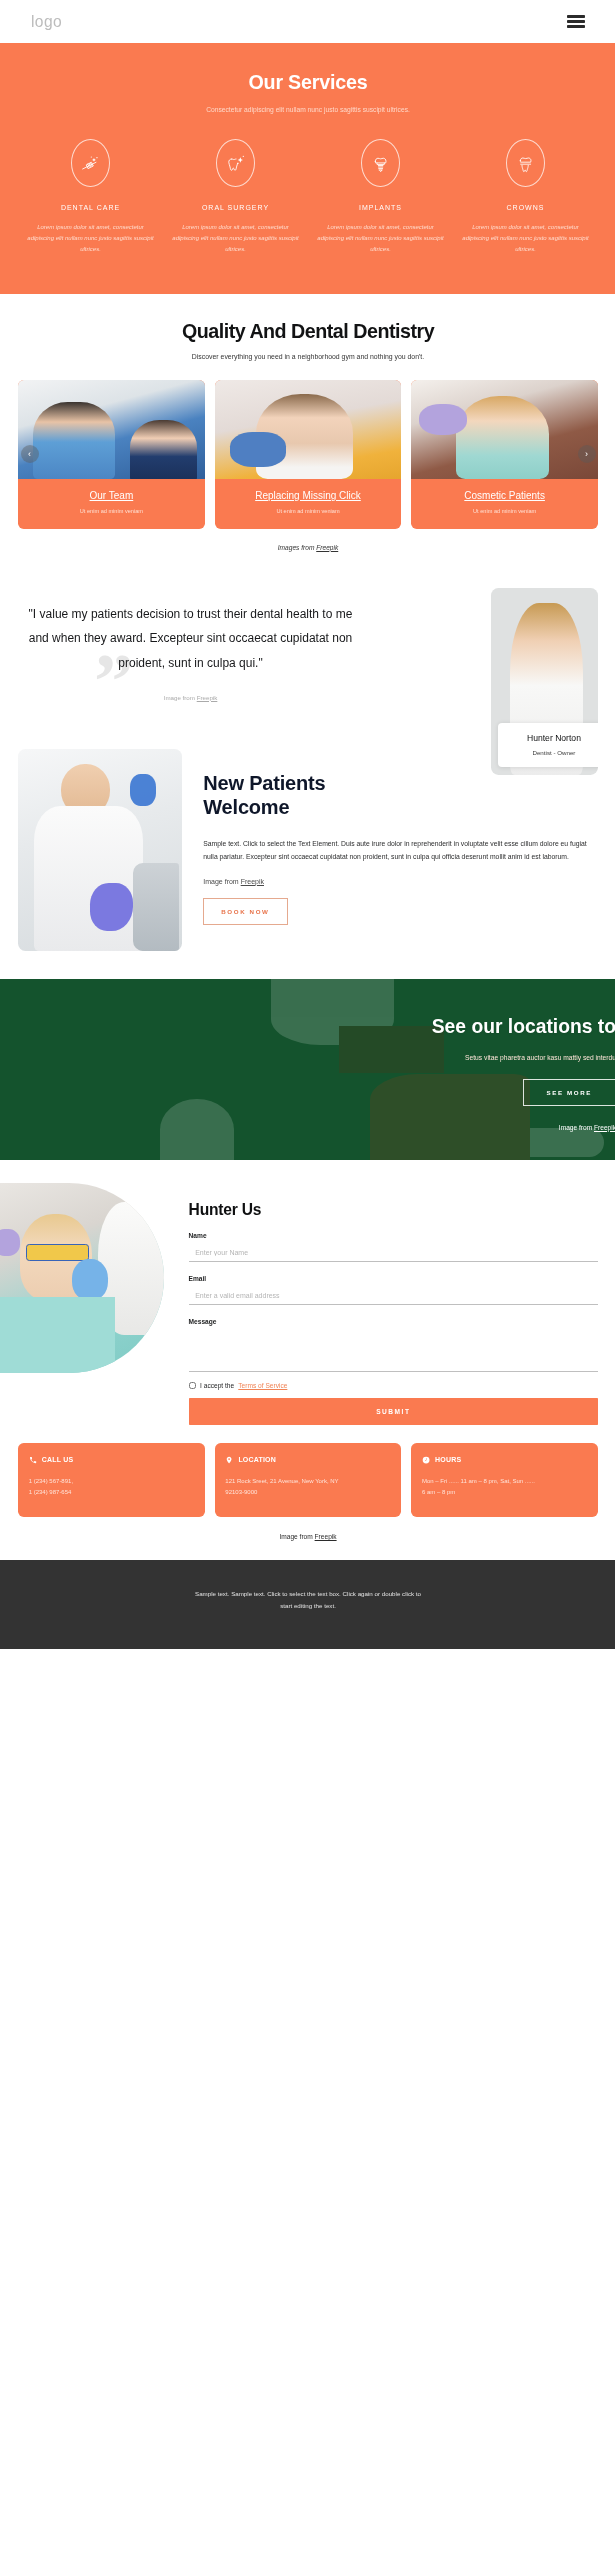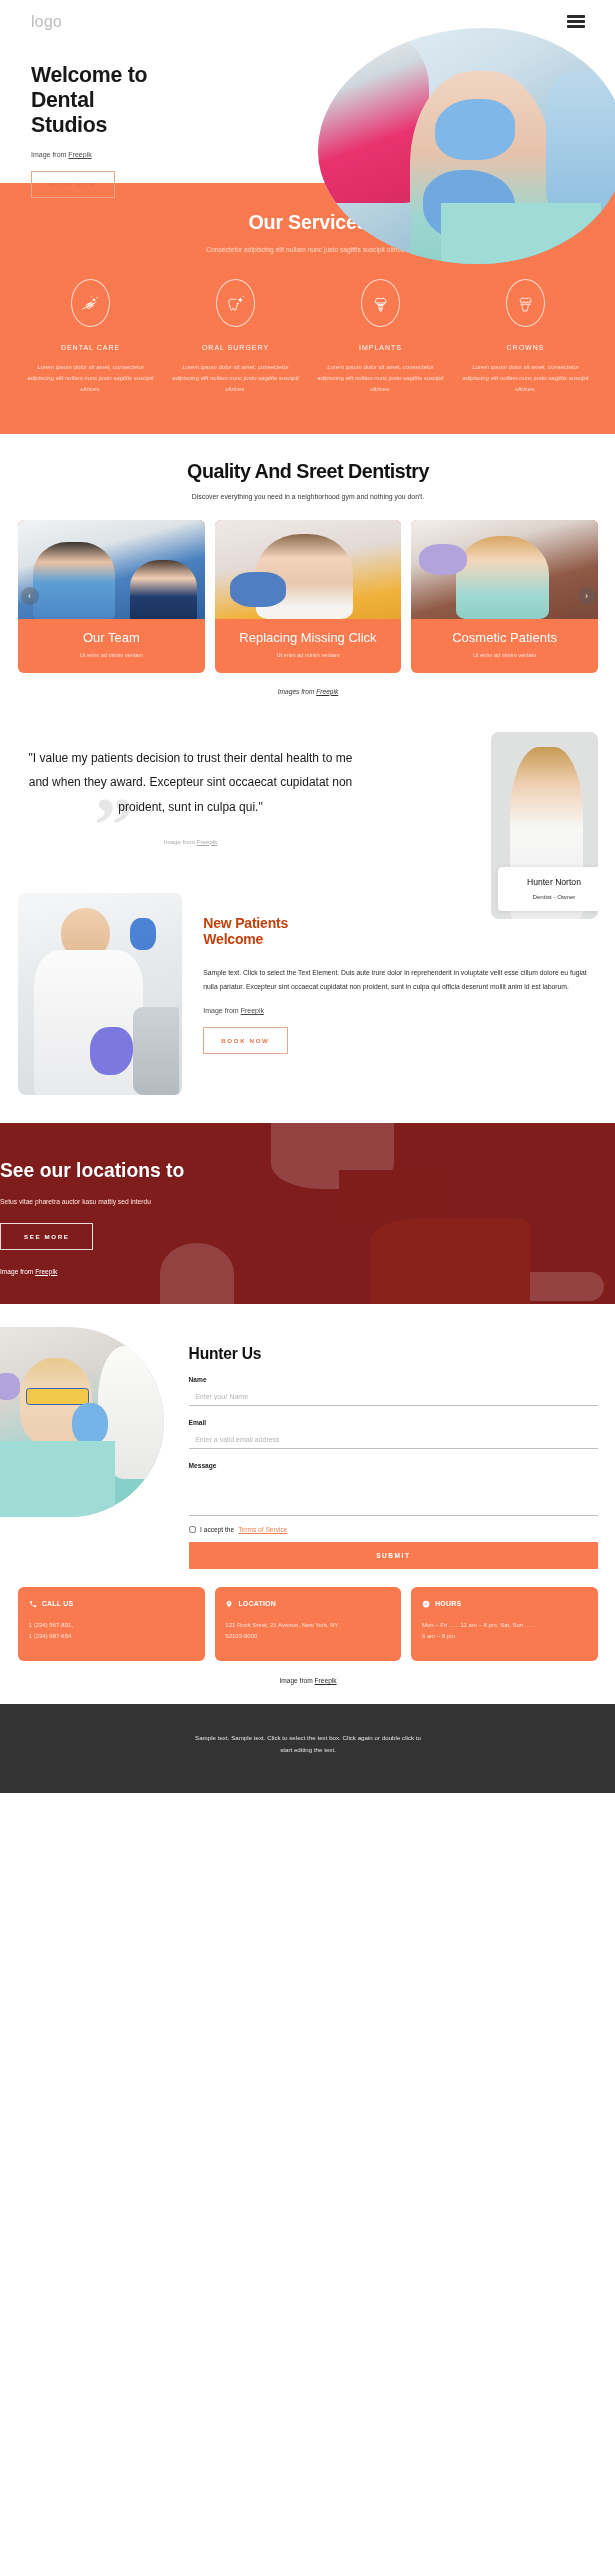--- a/index.html
+++ b/index.html
@@ -93,21 +93,21 @@
   .c2:after { content:""; position:absolute; left:22%; top:14%; width:52%; height:86%;
     background:linear-gradient(180deg,#8a6a4c 0%,#f2d3bb 28%,#e8c8ae 58%,#f5f4f2 86%); border-radius:46% 46% 12% 12%; }
   .c2:before { content:""; position:absolute; left:8%; top:52%; width:30%; height:36%;
     background:#4f7fc2; border-radius:40%; z-index:3; }
   .c3 { background:linear-gradient(165deg,#f4f0ec 0%,#dcd2cc 30%,#8f5a46 64%,#7a4838 100%); }
   .c3:after { content:""; position:absolute; left:24%; top:16%; width:50%; height:84%;
     background:linear-gradient(180deg,#d8a864 0%,#f3d7bd 30%,#9fd8d2 72%,#8dcfc8 100%); border-radius:46% 46% 10% 10%; }
   .c3:before { content:""; position:absolute; left:4%; top:24%; width:26%; height:32%;
     background:#b3a3dd; border-radius:44%; z-index:3; }
   .card-body { padding:10.7px 4.9px 14.8px; text-align:center; }
-  .card-title { color:#fff; font-size:13px; }
+  .card-title { color:#fff; font-size:10px;text-decoration:underline; }
   .card-sub { color:#ffe0d3; font-size:5.6px; margin-top:7.4px; }
   .carousel-arrow {
     position:absolute; top:50%; transform:translateY(-50%); width:18px; height:18px;
     background:rgba(90,90,90,.42); color:#fff; border-radius:50%;
     display:flex; align-items:center; justify-content:center; font-size:9px; cursor:pointer; z-index:5;
   }
   .arrow-prev { left:20.5px; }
   .arrow-next { right:20.5px; }
   .credit-center { text-align:center; font-size:6.6px; color:#333; margin-top:14.8px; font-style:italic; }
   .credit-center a { color:#333; }
@@ -148,25 +148,25 @@
     background:linear-gradient(180deg,#f0cfb0,#e2b993); border-radius:48%; }
   .newpat-img .np-body { position:absolute; left:10%; top:28%; width:66%; height:72%;
     background:linear-gradient(180deg,#fbfbfb,#e9eaec); border-radius:24% 24% 4% 4%; }
   .newpat-img .np-glove { position:absolute; left:44%; top:66%; width:26%; height:24%;
     background:#7b79e0; border-radius:44% 40% 50% 40%; }
   .newpat-img .np-chair { position:absolute; right:2%; top:56%; width:28%; height:44%;
     background:linear-gradient(180deg,#cdd2d6,#b3bbc1); border-radius:9.9px 3.3px 3.3px 9.9px; }
   .newpat-img .np-blue { position:absolute; right:16%; top:12%; width:16%; height:16%;
     background:#2f6fd0; border-radius:40%; opacity:.85; }
   .newpat-text { flex:1; padding-top:21.3px; }
-  .newpat-title { font-size:14px; font-weight:700; line-height:1.2; color:#c2410c; letter-spacing:-0.2px; }
+  .newpat-title { font-size:20px; font-weight:700; line-height:1.2; color:#0f172a; letter-spacing:-0.2px; }
   .newpat-body { font-size:6.8px; line-height:2.0; color:#2c2d2e; margin-top:18px; }
 
   
-  .tour { background:#7f1d1d; padding:34px 0 29.6px; text-align:left; position:relative; overflow:hidden; }
+  .tour { background:#14532d; padding:34px 0 29.6px; text-align:right; position:relative; overflow:hidden; }
   .tour-bg { position:absolute; inset:0; opacity:.16; }
   .tour-bg .tb1 { position:absolute; left:44%; top:0; width:20%; height:36%; background:#ffffff; border-radius:0 0 40% 40%; }
   .tour-bg .tb2 { position:absolute; left:55%; top:26%; width:17%; height:26%; background:#7a1f05; }
   .tour-bg .tb3 { position:absolute; left:26%; bottom:0; width:12%; height:34%; background:#fff; border-radius:50% 50% 0 0; }
   .tour-bg .tb4 { position:absolute; right:2%; bottom:2%; width:26%; height:16%; background:#fff; border-radius:24.6px; }
   .tour-bg .tb5 { position:absolute; left:60%; bottom:0; width:26%; height:48%; background:#b33a10; border-radius:30% 10% 0 0; }
   .tour-title { position:relative; color:#fff; font-size:19.3px; font-weight:700; line-height:1.42; text-shadow:0 0.8px 2.5px rgba(0,0,0,.10); }
   .tour-sub { position:relative; color:#ffe6da; font-size:6.7px; margin-top:13px; }
   .tour-btn {
     position:relative; display:inline-block; margin-top:18px; border:0.8px solid rgba(255,255,255,.85);
@@ -233,39 +233,20 @@
 
   <div class="header">
     <div class="logo">logo</div>
     <div class="burger">
       <span></span>
       <span></span>
       <span></span>
     </div>
   </div>
 
-  <div class="hero">
-    <div class="hero-img">
-      <div class="ph-nurse"></div>
-      <div class="ph-person"></div>
-      <div class="ph-arm"></div>
-      <div class="ph-glove1"></div>
-      <div class="ph-glove2"></div>
-      <div class="ph-bib"></div>
-    </div>
-    <div class="hero-text">
-      <div class="hero-title">
-        <div>Welcome to</div>
-        <div>Dental</div>
-        <div>Studios</div>
-      </div>
-      <div class="img-credit"><span>Image from </span><a href="#">Freepik</a></div>
-      <div class="btn-outline">BOOK NOW</div>
-    </div>
-  </div>
 
   <div class="services">
     <div class="services-title">Our Services</div>
     <div class="services-sub">Consectetur adipiscing elit nullam nunc justo sagittis suscipit ultrices.</div>
     <div class="svc-grid">
 
       <div class="svc">
         <div class="svc-icon">
           <svg viewBox="0 0 32 32" fill="none" stroke="#fff" stroke-width="1.3" stroke-linecap="round">
             <path d="M4 24 L10 21 L24 14"></path>
@@ -316,21 +297,21 @@
           </svg>
         </div>
         <div class="svc-name">CROWNS</div>
         <div class="svc-desc">Lorem ipsum dolor sit amet, consectetur adipiscing elit nullam nunc justo sagittis suscipit ultrices.</div>
       </div>
 
     </div>
   </div>
 
   <div class="quality">
-    <div class="quality-title">Quality And Sreet Dentistry</div>
+    <div class="quality-title">Quality And Dental Dentistry</div>
     <div class="quality-sub">Discover everything you need in a neighborhood gym and nothing you don't.</div>
     <div class="cards">
       <div class="carousel-arrow arrow-prev">‹</div>
       <div class="carousel-arrow arrow-next">›</div>
 
       <div class="card">
         <div class="card-img c1"></div>
         <div class="card-body">
           <div class="card-title">Our Team</div>
           <div class="card-sub">Ut enim ad minim veniam</div>

